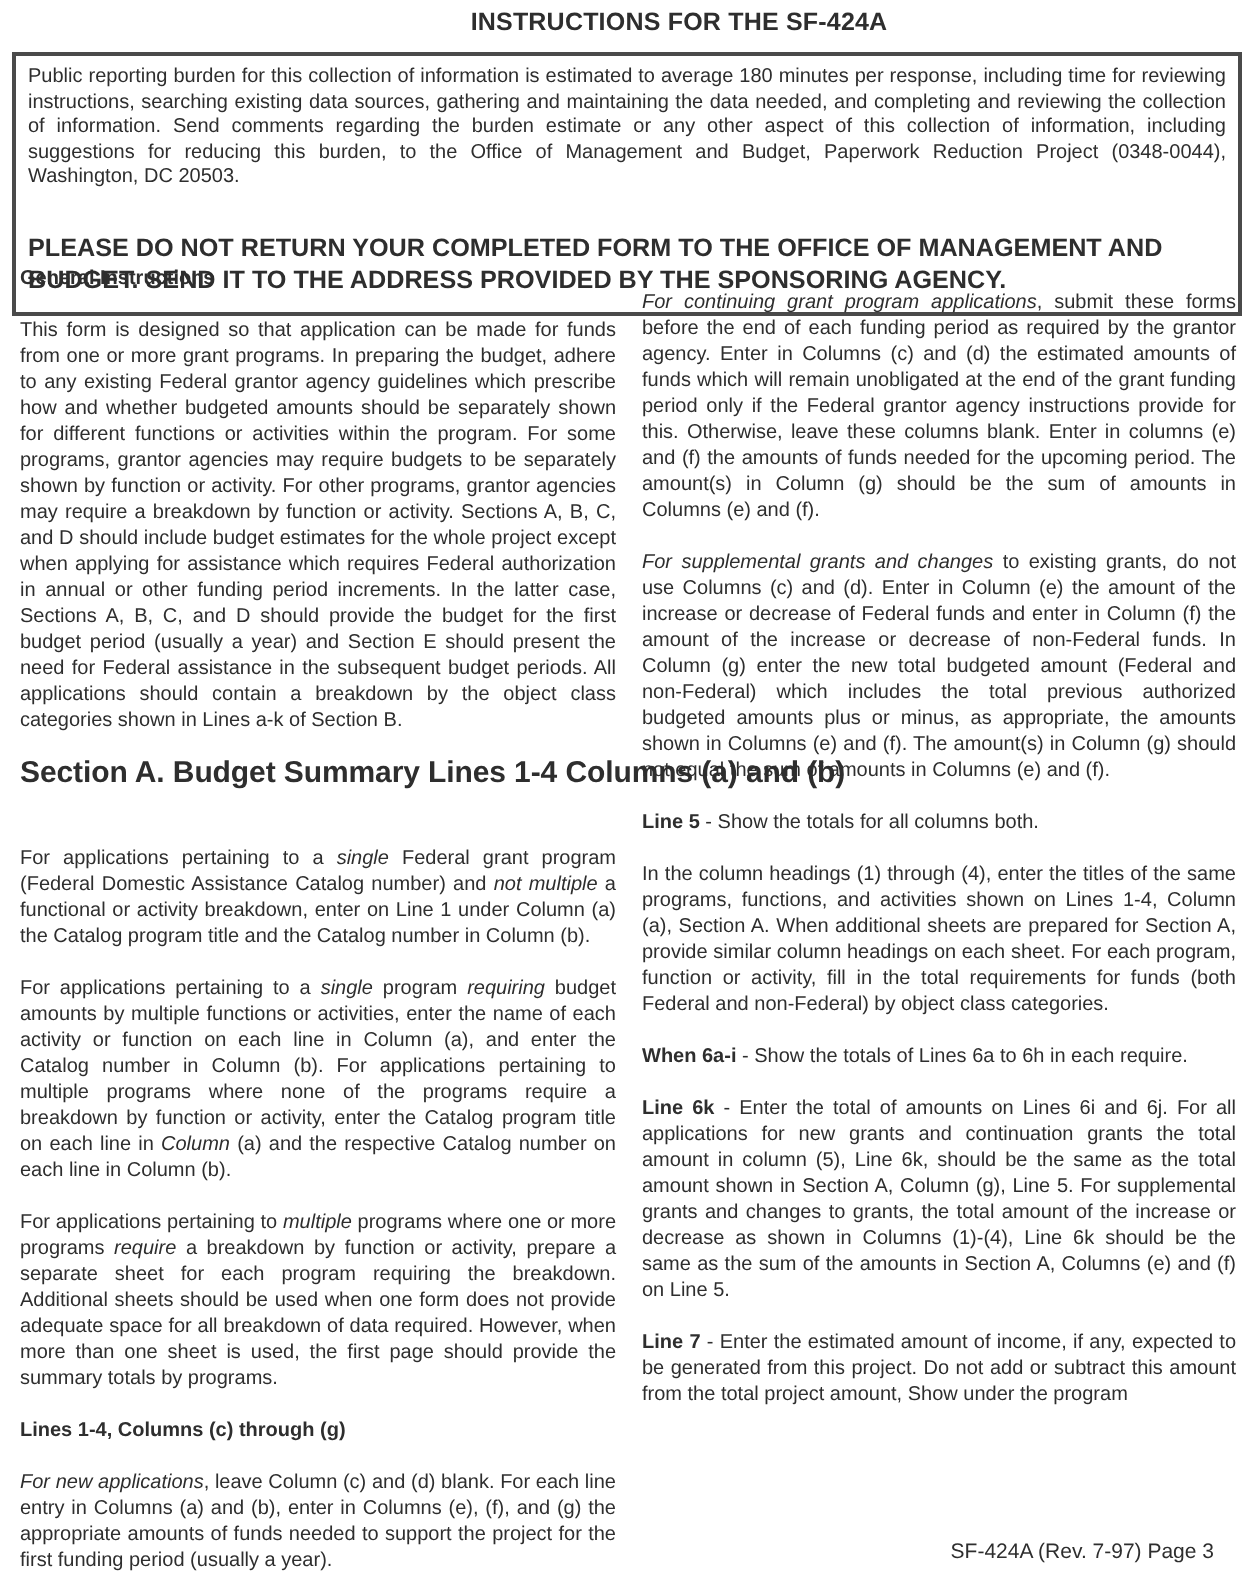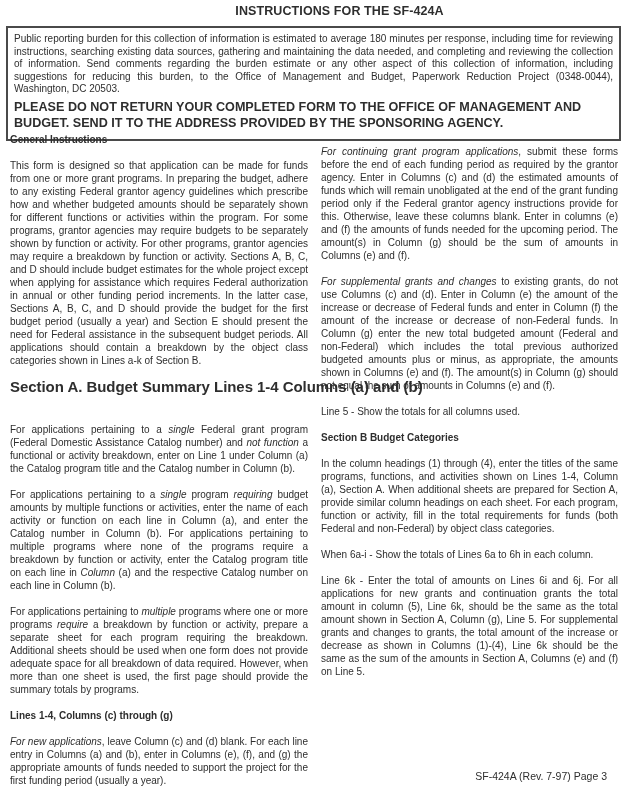--- a/index.html
+++ b/index.html
@@ -32,21 +32,21 @@
     left: 6px;
     width: 615px;
     box-sizing: border-box;
     border: 2px solid #4a4a4a;
     padding: 5px 6px 7px 6px;
   }
   .burden-paragraph {
     font-size: 10px;
     line-height: 12.6px;
     text-align: justify;
-    margin: 0 0 4px 0;
+    margin: 0 0 21px 0;
   }
   .warning-paragraph {
     font-size: 12.6px;
     line-height: 15.8px;
     font-weight: bold;
     margin: 0;
   }
   .col {
     position: absolute;
     font-size: 10px;
@@ -72,21 +72,21 @@
     text-align: left;
   }
   .heading-tight {
     font-weight: bold;
     margin: 0 0 30px 0;
     white-space: nowrap;
     font-size: 15px;
     letter-spacing: -0.05px;
   }
   .seg-i { font-style: italic; }
-  .seg-b { font-weight: normal; }
+  .seg-b { font-weight: bold; }
   .page-footer {
     position: absolute;
     top: 770px;
     right: 20px;
     font-size: 10.5px;
     text-align: right;
   }
 </style>
 </head>
 <body>
@@ -95,30 +95,30 @@
 
 <div class="notice-box">
   <p class="burden-paragraph">Public reporting burden for this collection of information is estimated to average 180 minutes per response, including time for reviewing instructions, searching existing data sources, gathering and maintaining the data needed, and completing and reviewing the collection of information. Send comments regarding the burden estimate or any other aspect of this collection of information, including suggestions for reducing this burden, to the Office of Management and Budget, Paperwork Reduction Project (0348-0044), Washington, DC 20503.</p>
   <p class="warning-paragraph">PLEASE DO NOT RETURN YOUR COMPLETED FORM TO THE OFFICE OF MANAGEMENT AND BUDGET. SEND IT TO THE ADDRESS PROVIDED BY THE SPONSORING AGENCY.</p>
 </div>
 
 <div class="col col-left">
   <div class="heading">General Instructions</div>
   <p class="para">This form is designed so that application can be made for funds from one or more grant programs. In preparing the budget, adhere to any existing Federal grantor agency guidelines which prescribe how and whether budgeted amounts should be separately shown for different functions or activities within the program. For some programs, grantor agencies may require budgets to be separately shown by function or activity. For other programs, grantor agencies may require a breakdown by function or activity. Sections A, B, C, and D should include budget estimates for the whole project except when applying for assistance which requires Federal authorization in annual or other funding period increments. In the latter case, Sections A, B, C, and D should provide the budget for the first budget period (usually a year) and Section E should present the need for Federal assistance in the subsequent budget periods. All applications should contain a breakdown by the object class categories shown in Lines a-k of Section B.</p>
   <div class="heading-tight">Section A. Budget Summary Lines 1-4 Columns (a) and (b)</div>
-  <p class="para"><span>For applications pertaining to a </span><span class="seg-i">single</span><span> Federal grant program (Federal Domestic Assistance Catalog number) and </span><span class="seg-i">not function</span><span> a functional or activity breakdown, enter on Line 1 under Column (a) the Catalog program title and the Catalog number in Column (b).</span></p>
+  <p class="para"><span>For applications pertaining to a </span><span class="seg-i">single</span><span> Federal grant program (Federal Domestic Assistance Catalog number) and </span><span class="seg-i">not multiple</span><span> a functional or activity breakdown, enter on Line 1 under Column (a) the Catalog program title and the Catalog number in Column (b).</span></p>
   <p class="para"><span>For applications pertaining to a </span><span class="seg-i">single</span><span> program </span><span class="seg-i">requiring</span><span> budget amounts by multiple functions or activities, enter the name of each activity or function on each line in Column (a), and enter the Catalog number in Column (b). For applications pertaining to multiple programs where none of the programs require a breakdown by function or activity, enter the Catalog program title on each line in </span><span class="seg-i">Column</span><span> (a) and the respective Catalog number on each line in Column (b).</span></p>
   <p class="para"><span>For applications pertaining to </span><span class="seg-i">multiple</span><span> programs where one or more programs </span><span class="seg-i">require</span><span> a breakdown by function or activity, prepare a separate sheet for each program requiring the breakdown. Additional sheets should be used when one form does not provide adequate space for all breakdown of data required. However, when more than one sheet is used, the first page should provide the summary totals by programs.</span></p>
   <div class="heading">Lines 1-4, Columns (c) through (g)</div>
   <p class="para"><span class="seg-i">For new applications</span><span>, leave Column (c) and (d) blank. For each line entry in Columns (a) and (b), enter in Columns (e), (f), and (g) the appropriate amounts of funds needed to support the project for the first funding period (usually a year).</span></p>
 </div>
 
 <div class="col col-right">
   <p class="para"><span class="seg-i">For continuing grant program applications</span><span>, submit these forms before the end of each funding period as required by the grantor agency. Enter in Columns (c) and (d) the estimated amounts of funds which will remain unobligated at the end of the grant funding period only if the Federal grantor agency instructions provide for this. Otherwise, leave these columns blank. Enter in columns (e) and (f) the amounts of funds needed for the upcoming period. The amount(s) in Column (g) should be the sum of amounts in Columns (e) and (f).</span></p>
   <p class="para"><span class="seg-i">For supplemental grants and changes</span><span> to existing grants, do not use Columns (c) and (d). Enter in Column (e) the amount of the increase or decrease of Federal funds and enter in Column (f) the amount of the increase or decrease of non-Federal funds. In Column (g) enter the new total budgeted amount (Federal and non-Federal) which includes the total previous authorized budgeted amounts plus or minus, as appropriate, the amounts shown in Columns (e) and (f). The amount(s) in Column (g) should not equal the sum of amounts in Columns (e) and (f).</span></p>
-  <p class="para"><span class="seg-b">Line 5</span><span> - Show the totals for all columns used.</span></p>
-  <div class="heading">Section B Budget Categories</div>
+  <p class="para"><span class="seg-b">Line 5</span><span> - Show the totals for all columns both.</span></p>
   <p class="para">In the column headings (1) through (4), enter the titles of the same programs, functions, and activities shown on Lines 1-4, Column (a), Section A. When additional sheets are prepared for Section A, provide similar column headings on each sheet. For each program, function or activity, fill in the total requirements for funds (both Federal and non-Federal) by object class categories.</p>
-  <p class="para"><span class="seg-b">When 6a-i</span><span> - Show the totals of Lines 6a to 6h in each column.</span></p>
+  <p class="para"><span class="seg-b">When 6a-i</span><span> - Show the totals of Lines 6a to 6h in each require.</span></p>
   <p class="para"><span class="seg-b">Line 6k</span><span> - Enter the total of amounts on Lines 6i and 6j. For all applications for new grants and continuation grants the total amount in column (5), Line 6k, should be the same as the total amount shown in Section A, Column (g), Line 5. For supplemental grants and changes to grants, the total amount of the increase or decrease as shown in Columns (1)-(4), Line 6k should be the same as the sum of the amounts in Section A, Columns (e) and (f) on Line 5.</span></p>
+  <p class="para"><span class="seg-b">Line 7</span><span> - Enter the estimated amount of income, if any, expected to be generated from this project. Do not add or subtract this amount from the total project amount,  Show under the program</span></p>
 </div>
 
 <div class="page-footer">SF-424A (Rev. 7-97) Page 3</div>
 
 </body></html>

